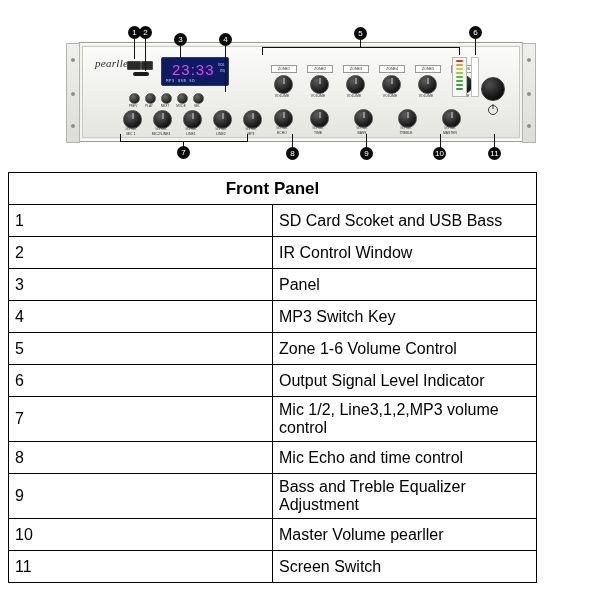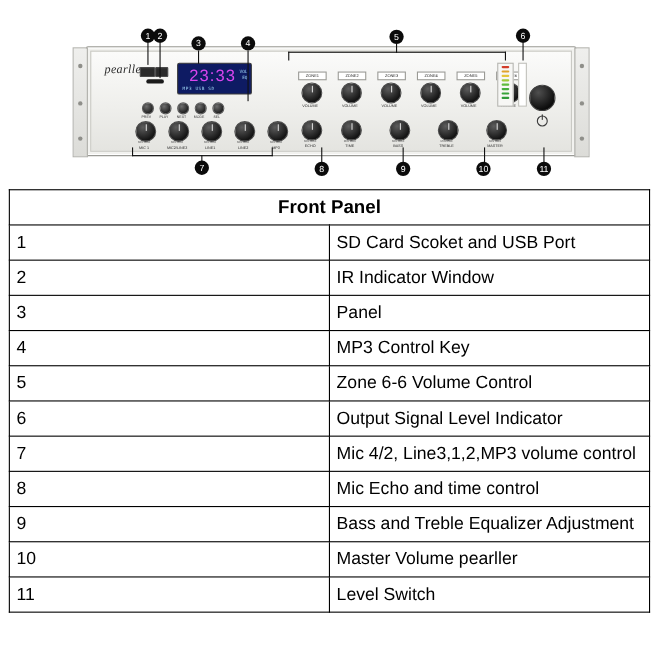--- a/index.html
+++ b/index.html
@@ -261,21 +261,21 @@
     border-top: none;
     height: 7px;
     z-index: 5;
   }
 
   
   #legend-table {
     position: absolute;
     left: 8px;
     top: 172px;
-    width: 583px;
+    width: 529px;
     border-collapse: collapse;
     table-layout: fixed;
   }
   #legend-table td, #legend-table th {
     border: 1px solid #000000;
     font-size: 16px;
     font-family: "Liberation Sans", sans-serif;
     color: #000000;
     padding: 4px 6px;
     height: 23px;
@@ -446,56 +446,56 @@
   <div class="callout" style="left:488px;top:147px;">11</div>
 </div>
 
 <table id="legend-table">
   <tbody>
     <tr>
       <th colspan="2">Front Panel</th>
     </tr>
     <tr>
       <td class="num-cell">1</td>
-      <td>SD Card Scoket and USB Port</td>
+      <td>SD Card Scoket and USB Bass</td>
     </tr>
     <tr>
       <td class="num-cell">2</td>
-      <td>IR Indicator Window</td>
+      <td>IR Control Window</td>
     </tr>
     <tr>
       <td class="num-cell">3</td>
       <td>Panel</td>
     </tr>
     <tr>
       <td class="num-cell">4</td>
-      <td>MP3 Control Key</td>
+      <td>MP3 Switch Key</td>
     </tr>
     <tr>
       <td class="num-cell">5</td>
-      <td>Zone 6-6 Volume Control</td>
+      <td>Zone 1-6 Volume Control</td>
     </tr>
     <tr>
       <td class="num-cell">6</td>
       <td>Output Signal Level Indicator</td>
     </tr>
     <tr>
       <td class="num-cell">7</td>
-      <td>Mic 4/2, Line3,1,2,MP3 volume control</td>
+      <td>Mic 1/2, Line3,1,2,MP3 volume control</td>
     </tr>
     <tr>
       <td class="num-cell">8</td>
       <td>Mic Echo and time control</td>
     </tr>
     <tr>
       <td class="num-cell">9</td>
       <td>Bass and Treble Equalizer Adjustment</td>
     </tr>
     <tr>
       <td class="num-cell">10</td>
       <td>Master Volume pearller</td>
     </tr>
     <tr>
       <td class="num-cell">11</td>
-      <td>Level Switch</td>
+      <td>Screen Switch</td>
     </tr>
   </tbody>
 </table>
 
 </body></html>

